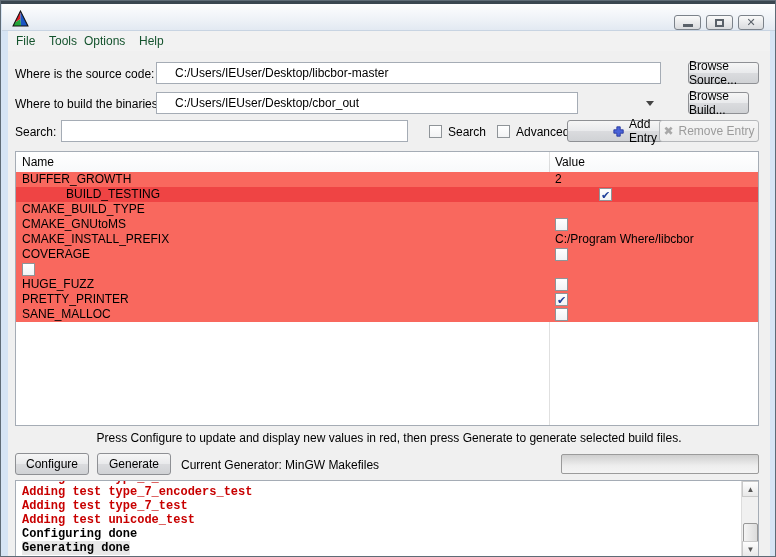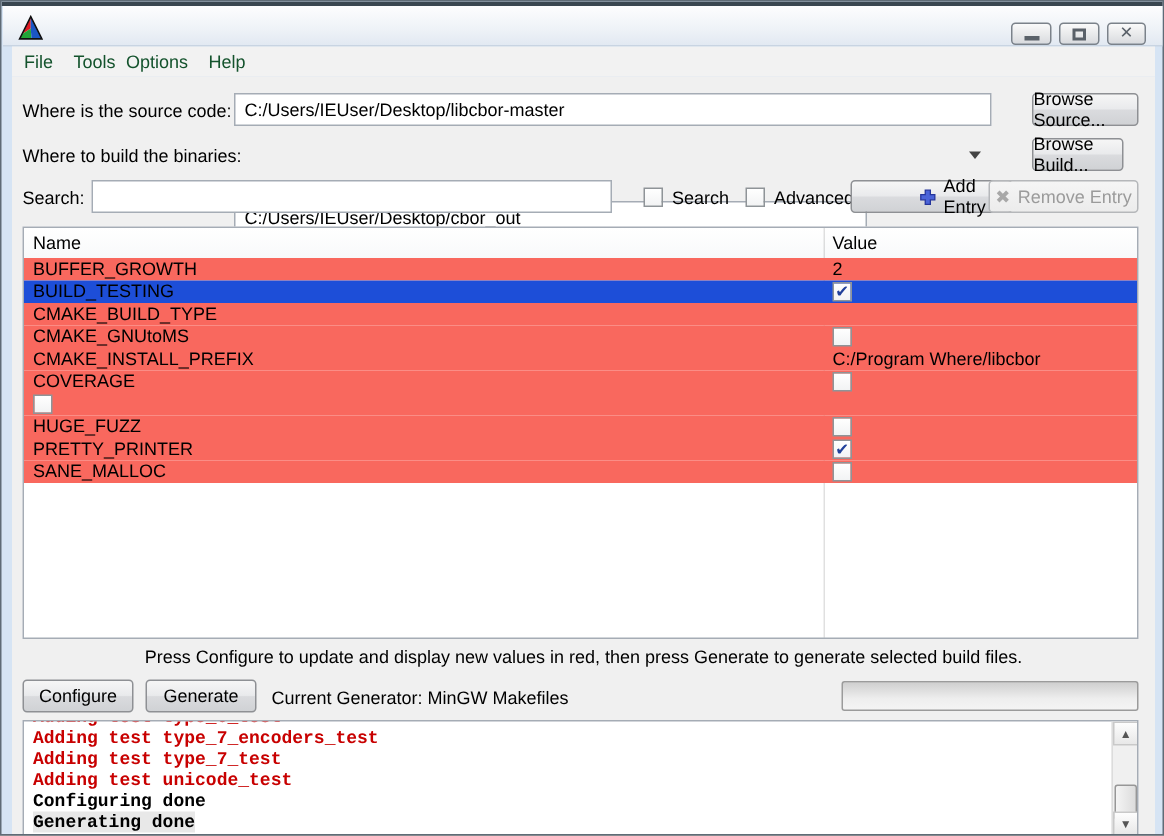--- a/index.html
+++ b/index.html
@@ -16,21 +16,21 @@
   .logo{position:absolute;left:10px;top:6px;width:17px;height:17px;}
   .winbtn{position:absolute;top:11px;width:27px;height:15px;border:1px solid #7b828a;border-radius:3px;
     background:linear-gradient(#fafafa,#d9dbde);display:flex;align-items:center;justify-content:center;color:#5a6169;}
   .winbtn .bar{width:10px;height:3px;background:#5a6169;margin-top:5px;}
   .winbtn .box{width:9px;height:8px;border:2px solid #5a6169;}
   .winbtn .x{font-size:11px;font-weight:bold;line-height:1;}
   .menubar{position:absolute;left:7px;top:30px;width:762px;height:20px;background:#f2f2f2;}
   .menuitem{position:absolute;top:3px;color:#14532d;}
   .content{position:absolute;left:7px;top:50px;width:762px;height:507px;background:#f0f0f0;}
   .lbl{position:absolute;color:#000;}
-  .field{position:absolute;background:#fff;border:1px solid #a5acb5;height:22px;padding:3px 6px;
+  .field{position:absolute;background:#fff;border:1px solid #a5acb5;height:22px;padding:3px 18px;
     font-family:"Liberation Sans","DejaVu Sans",sans-serif;font-size:12px;color:#000;}
   input.field{outline:none;}
   .combo-arrow{position:absolute;width:0;height:0;border-left:4px solid transparent;border-right:4px solid transparent;border-top:5px solid #444;}
   .btn{position:absolute;height:22px;border:1px solid #8e9094;border-radius:3px;
     background:linear-gradient(#f6f6f6,#e9eaec 48%,#dadbde 52%,#d0d2d5);
     display:flex;align-items:center;justify-content:center;gap:5px;font-size:12px;color:#000;cursor:default;}
   .btn.disabled{color:#9b9b9b;border-color:#b5b7ba;background:linear-gradient(#f5f5f5,#ececec);}
   .cbx{position:absolute;width:13px;height:13px;background:linear-gradient(#fff,#f2f3f4);border:1px solid #8f9498;}
   .plus-icon{width:13px;height:13px;}
   .x-icon{font-size:12px;font-weight:bold;color:#a8a8a8;line-height:1;}
@@ -93,21 +93,21 @@
 
   <div class="content"></div>
 
   <span class="lbl" style="left:14px;top:66px;">Where is the source code:</span>
   <input class="field" style="left: 155px; top: 61px; width: 505px;" value="C:/Users/IEUser/Desktop/libcbor-master">
   <div class="btn" style="left:687px;top:61px;width:71px;">
     <span>Browse Source...</span>
   </div>
 
   <span class="lbl" style="left:14px;top:96px;">Where to build the binaries:</span>
-  <input class="field" style="left: 155px; top: 91px; width: 422px; margin-top: 42px;" value="C:/Users/IEUser/Desktop/cbor_out">
+  <input class="field" style="left: 155px; top: 91px; width: 422px;" value="C:/Users/IEUser/Desktop/cbor_out">
   <span class="combo-arrow" style="left:645px;top:100px;"></span>
   <div class="btn" style="left:687px;top:91px;width:61px;">
     <span>Browse Build...</span>
   </div>
 
   <span class="lbl" style="left:14px;top:124px;">Search:</span>
   <input class="field" style="left: 60px; top: 119px; width: 347px;" value="">
   <span class="cbx" style="left:428px;top:124px;"></span>
   <span class="lbl" style="left:447px;top:124px;">Search</span>
   <span class="cbx" style="left:496px;top:124px;"></span>
@@ -127,21 +127,21 @@
     <div class="thead">
       <span class="hcell" style="left:6px;">Name</span>
       <span class="hcell" style="left:539px;">Value</span>
     </div>
     <div class="colsep"></div>
     <div class="tbody">
         <div class="trow" style="background: rgb(249, 104, 94);">
           <div class="cell name">BUFFER_GROWTH</div>
           <div class="cell value">2</div>
         </div>
-        <div class="trow" style="background: #1d4ed8;">
+        <div class="trow" style="background: #ef4444; padding-left: 44px;">
           <div class="cell name">BUILD_TESTING</div>
           <div class="cell value"><span class="cb">✔</span></div>
         </div>
         <div class="trow" style="background: rgb(249, 104, 94);">
           <div class="cell name">CMAKE_BUILD_TYPE</div>
           <div class="cell value"></div>
         </div>
         <div class="trow" style="background: rgb(249, 104, 94);">
           <div class="cell name">CMAKE_GNUtoMS</div>
           <div class="cell value"><span class="cb"></span></div>

